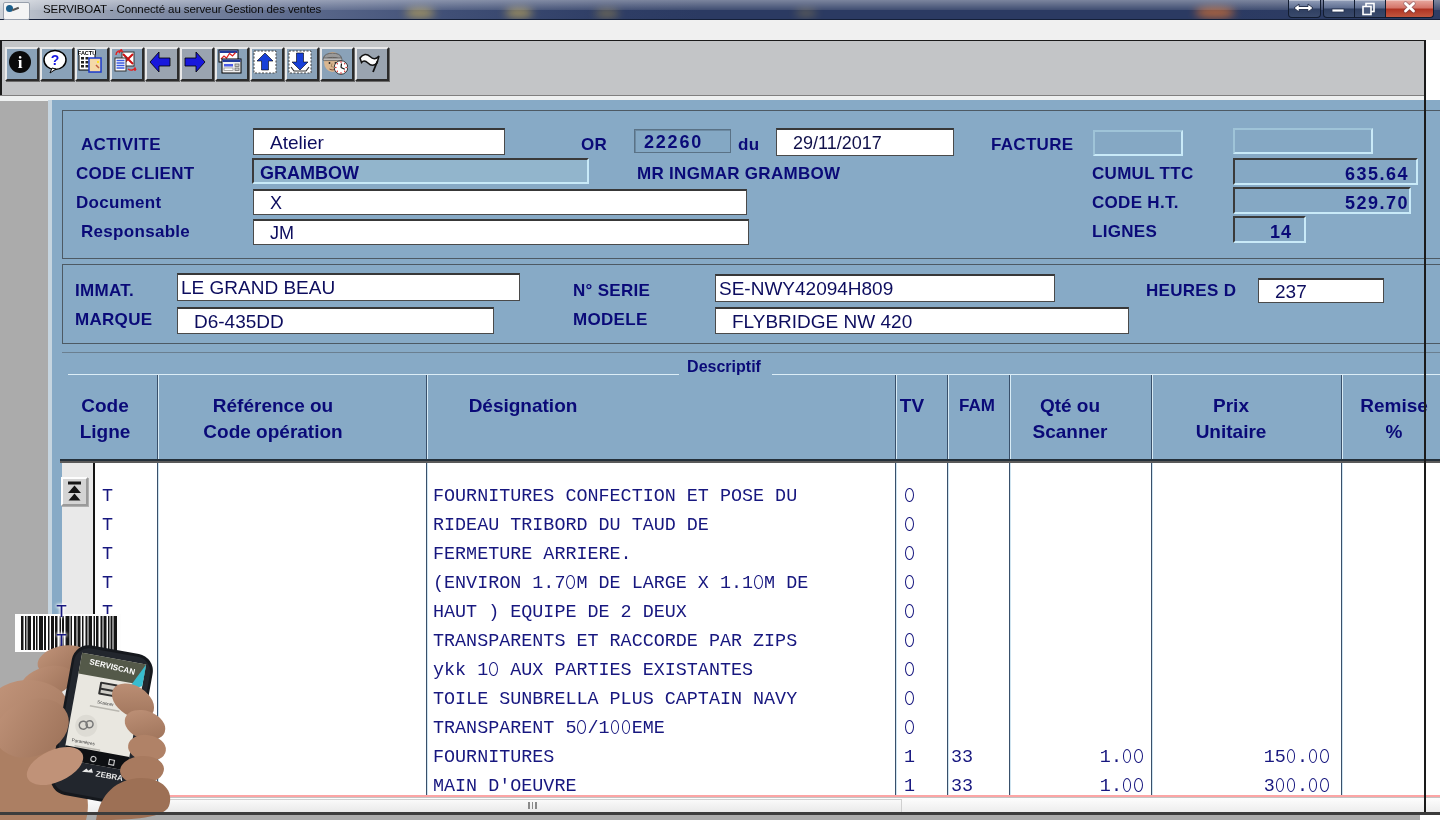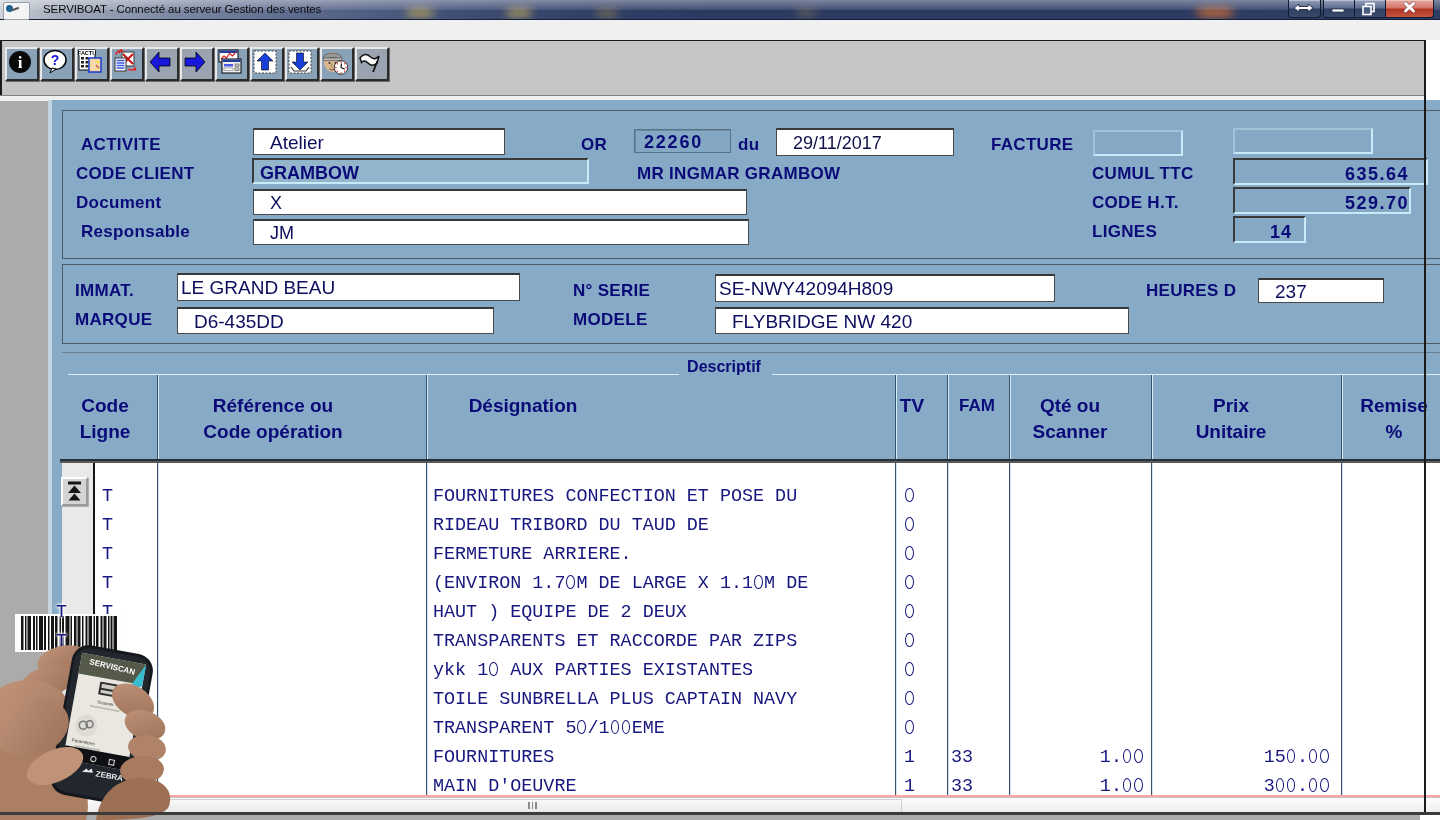--- a/index.html
+++ b/index.html
@@ -218,21 +218,21 @@
     <div class="bluefield" style="left:586px;top:29px;width:86px;height:22px;line-height:25px;padding-left:9px;letter-spacing:1.8px;border:1px solid #5a7286;box-shadow:inset 1px 1px 0 #6c8aa2;background:#84a8c4;">22260</div>
     <div class="lbl" style="left:690px;top:35px;">du</div>
     <div class="whitefield" style="left:728px;top:28px;width:160px;height:25px;line-height:26px;color:#10104a;">29/11/2017</div>
     <div class="lbl" style="left:943px;top:35px;">FACTURE</div>
     <div class="bluefield" style="left:1045px;top:30px;width:86px;height:22px;border-top:2px solid #9fc4d8;border-left:2px solid #9fc4d8;"></div>
     <div class="bluefield" style="left:1185px;top:28px;width:136px;height:22px;border-top:2px solid #9fc4d8;border-left:2px solid #9fc4d8;"></div>
     <div class="lbl" style="left:28px;top:64px;">CODE CLIENT</div>
     <div class="bluefield" style="left:204px;top:58px;width:327px;height:22px;line-height:26px;padding-left:6px;background:#92b5cc;">GRAMBOW</div>
     <div class="lbl" style="left:589px;top:64px;">MR INGMAR GRAMBOW</div>
     <div class="lbl" style="left:1044px;top:64px;">CUMUL TTC</div>
-    <div class="bluefield" style="left:1185px;top:58px;width:174px;height:23px;line-height:28px;text-align:right;padding-right:17px;letter-spacing:1.5px;">635.64</div>
+    <div class="bluefield" style="left:1185px;top:58px;width:174px;height:23px;line-height:28px;text-align:right;padding-right:7px;letter-spacing:1.5px;">635.64</div>
     <div class="lbl" style="left:28px;top:93px;">Document</div>
     <div class="whitefield" style="left:205px;top:89px;width:476px;height:23px;line-height:24px;">X</div>
     <div class="lbl" style="left:1044px;top:93px;">CODE H.T.</div>
     <div class="bluefield" style="left:1185px;top:87px;width:174px;height:23px;line-height:28px;text-align:right;letter-spacing:1.5px;">529.70</div>
     <div class="lbl" style="left:33px;top:122px;">Responsable</div>
     <div class="whitefield" style="left:205px;top:119px;width:478px;height:23px;line-height:24px;">JM</div>
     <div class="lbl" style="left:1044px;top:122px;">LIGNES</div>
     <div class="bluefield" style="left:1185px;top:116px;width:57px;height:23px;line-height:28px;text-align:right;padding-right:12px;letter-spacing:1px;">14</div>
 
     <div class="sect" style="left:14px;top:164px;width:1386px;height:78px;"></div>

